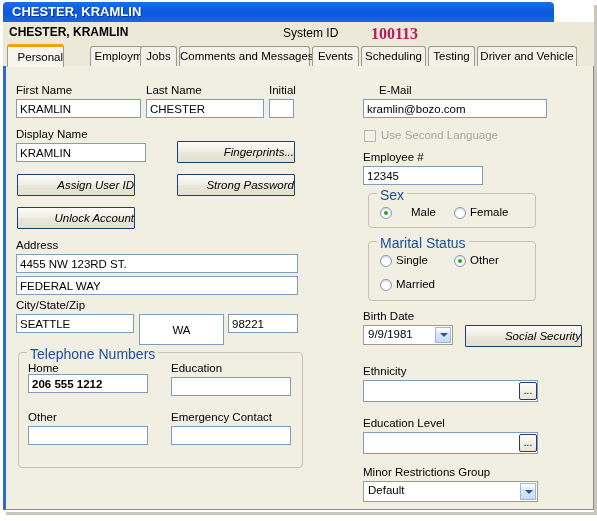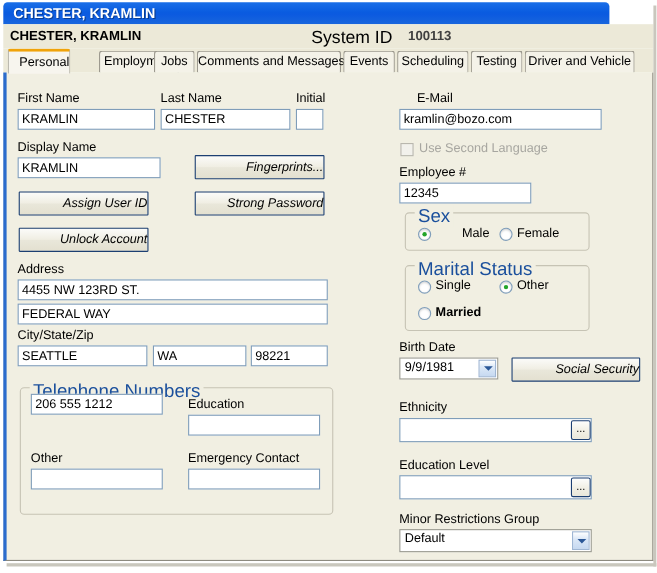--- a/index.html
+++ b/index.html
@@ -30,25 +30,25 @@
   .headerbar{
     position:absolute;left:3px;top:22px;width:591px;height:22px;
     background:#ece9d8;
   }
   .header-name{
     position:absolute;left:6px;top:3px;
     font-size:12px;font-weight:bold;color:#000;white-space:nowrap;
   }
   .header-sysid-label{
     position:absolute;left:280px;top:4px;
-    font-size:16px;color:#000;white-space:nowrap;
+    font-size:12px;color:#000;white-space:nowrap;
   }
   .header-sysid-value{
     position:absolute;left:368px;top:3px;
-    font-size:12px;font-weight:bold;color:#404040;white-space:nowrap;
+    font-size:16px;font-weight:bold;color:#be185d;white-space:nowrap;font-family:Liberation Serif, serif;
   }
 
   
   .tabstrip{
     position:absolute;left:3px;top:44px;width:591px;height:22px;
     background:#ece9d8;
   }
   .tab{
     position:absolute;top:2px;height:20px;
     box-sizing:border-box;
@@ -87,21 +87,21 @@
     position:absolute;left:594px;top:5px;width:3px;height:510px;
     background:#c9c7bd;
   }
 
   
   .lbl{
     position:absolute;font-size:11.5px;color:#000;white-space:nowrap;
   }
   .lbl-dis{ color:#a7a6a0; }
   .grp-title{
-    position:absolute;font-size:17px;color:#1a4f9c;white-space:nowrap;
+    position:absolute;font-size:14px;color:#1a4f9c;white-space:nowrap;
     background:#f1efe2;padding:0 3px;
   }
 
   .tb{
     position:absolute;box-sizing:border-box;
     background:#ffffff;
     border:1px solid #7f9db9;
     font-family:"Liberation Sans","DejaVu Sans",sans-serif;
     font-size:11.5px;color:#000;
     padding:1px 3px;
@@ -231,28 +231,28 @@
     <div class="btn" style="left:11px;top:108px;width:118px;height:22px;line-height:20px;">Assign User ID</div>
     <div class="btn" style="left:171px;top:108px;width:118px;height:22px;line-height:20px;">Strong Password</div>
     <div class="btn" style="left:11px;top:141px;width:118px;height:22px;line-height:20px;">Unlock Account</div>
 
     <div class="lbl" style="left:10px;top:173px;">Address</div>
     <input class="tb" style="left: 10px; top: 188px; width: 282px; height: 19px;" value="4455 NW 123RD ST.">
     <input class="tb" style="left: 10px; top: 210px; width: 282px; height: 19px;" value="FEDERAL WAY">
 
     <div class="lbl" style="left:10px;top:233px;">City/State/Zip</div>
     <input class="tb" style="left: 10px; top: 248px; width: 118px; height: 19px;" value="SEATTLE">
-    <input class="tb" style="left: 133px; top: 248px; width: 85px; height: 19px;" value="WA">
+    <input class="tb" style="left: 133px; top: 248px; width: 85px; height: 31px; text-align: center;" value="WA">
     <input class="tb" style="left: 222px; top: 248px; width: 70px; height: 19px;" value="98221">
 
     <div class="grpbox" style="left:12px;top:286px;width:285px;height:116px;"></div>
     <div class="grp-title" style="left:21px;top:280px;">Telephone Numbers</div>
 
     <div class="lbl" style="left:22px;top:296px;">Home</div>
-    <input class="tb" style="left: 22px; top: 292px; width: 120px; height: 19px;" value="206 555 1212">
+    <input class="tb" style="left: 22px; top: 308px; width: 120px; height: 19px; font-weight: bold;" value="206 555 1212">
 
     <div class="lbl" style="left:165px;top:296px;">Education</div>
     <input class="tb" style="left: 165px; top: 311px; width: 120px; height: 19px;" value="">
 
     <div class="lbl" style="left:22px;top:345px;">Other</div>
     <input class="tb" style="left: 22px; top: 360px; width: 120px; height: 19px;" value="">
 
     <div class="lbl" style="left:165px;top:345px;">Emergency Contact</div>
     <input class="tb" style="left: 165px; top: 360px; width: 120px; height: 19px;" value="">
 
@@ -261,32 +261,32 @@
 
     <div class="cbx" style="left:358px;top:64px;"></div>
     <div class="lbl lbl-dis" style="left:375px;top:63px;">Use Second Language</div>
 
     <div class="lbl" style="left:357px;top:85px;">Employee #</div>
     <input class="tb" style="left: 357px; top: 100px; width: 120px; height: 19px;" value="12345">
 
     <div class="grpbox" style="left:362px;top:127px;width:168px;height:35px;"></div>
     <div class="grp-title" style="left:371px;top:121px;">Sex</div>
     <div class="radio on" style="left:374px;top:141px;"></div>
-    <div class="radio-lbl" style="left:399px;top:140px;padding-left:15px;">Male</div>
+    <div class="radio-lbl" style="left:390px;top:140px;padding-left:15px;">Male</div>
     <div class="radio" style="left:448px;top:141px;"></div>
     <div class="radio-lbl" style="left:464px;top:140px;">Female</div>
 
     <div class="grpbox" style="left:362px;top:175px;width:168px;height:60px;"></div>
     <div class="grp-title" style="left:371px;top:169px;">Marital Status</div>
     <div class="radio" style="left:374px;top:189px;"></div>
     <div class="radio-lbl" style="left:390px;top:188px;">Single</div>
     <div class="radio on" style="left:448px;top:189px;"></div>
     <div class="radio-lbl" style="left:464px;top:188px;">Other</div>
     <div class="radio" style="left:374px;top:213px;"></div>
-    <div class="radio-lbl" style="left:390px;top:212px;font-weight:bold;">Married</div>
+    <div class="radio-lbl" style="left:390px;top:212px;">Married</div>
 
     <div class="lbl" style="left:357px;top:244px;">Birth Date</div>
     <div class="combo" style="left:357px;top:259px;width:90px;height:20px;">
       <div class="combo-text">9/9/1981</div>
       <div class="combo-arrow"></div>
     </div>
     <div class="btn" style="left:459px;top:259px;width:117px;height:22px;line-height:20px;">Social Security</div>
 
     <div class="lbl" style="left:357px;top:299px;">Ethnicity</div>
     <div class="fieldwrap" style="left:357px;top:314px;width:175px;height:22px;">

